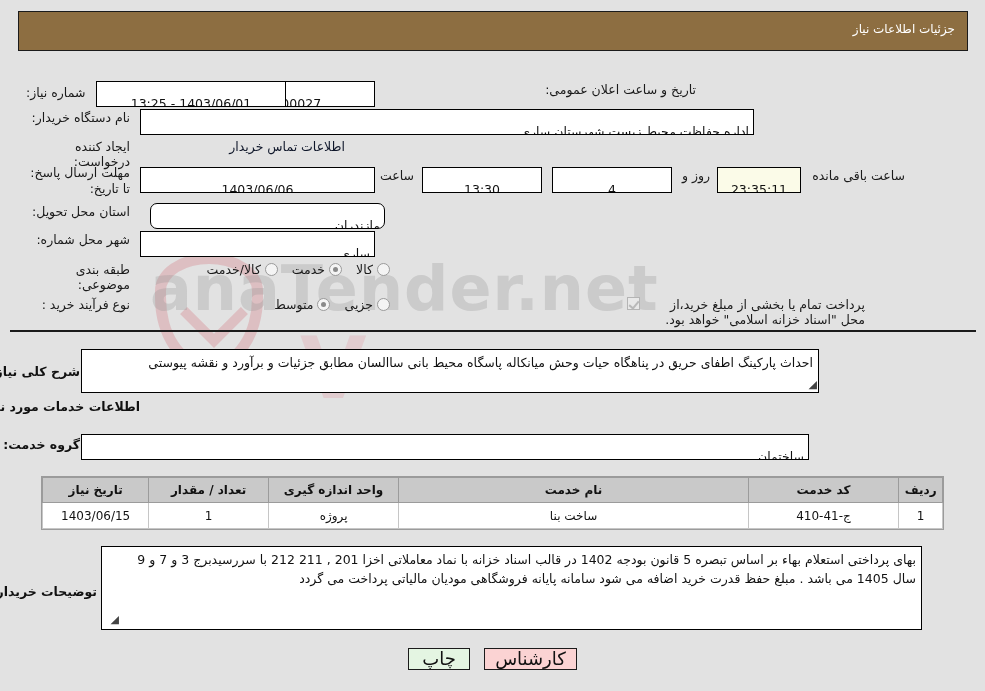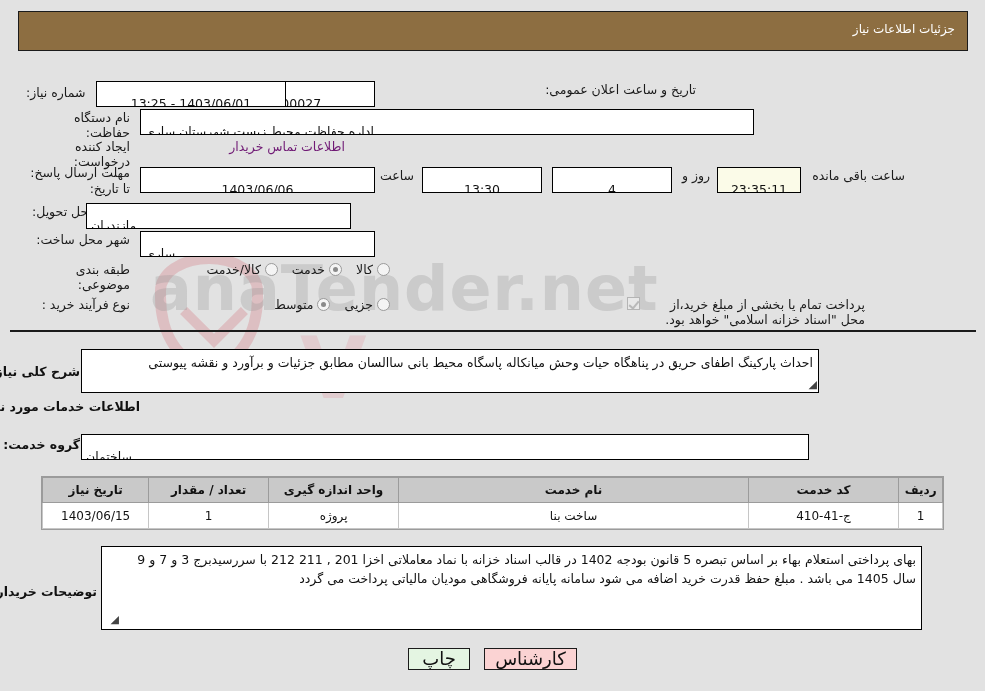--- a/index.html
+++ b/index.html
@@ -121,27 +121,27 @@
     line-height: 20px;
     font-size: 12.5px;
     color: #111111;
     box-sizing: border-box;
     padding: 12px 4px;
     overflow: hidden;
     text-overflow: clip;
     white-space: nowrap;
   }
   .fld.center { text-align: center; }
-  .fld.right  { text-align: left; }
+  .fld.right  { text-align: right; }
   .fld.cream  { background: #fbfbe8; }
 
   .sublabel { font-size: 12.5px; color: #1a1a1a; padding: 0 5px; }
 
   a.link {
-    color: #701a75;
+    color: #0f172a;
     font-size: 12.5px;
     text-decoration: none;
     cursor: pointer;
   }
 
   
   .radio {
     width: 13px;
     height: 13px;
     border-radius: 50%;
@@ -285,39 +285,39 @@
 
   <div class="row" style="right:855px; top:81px; z-index:2;">
     <div class="lbl" style="width:108px;">شماره نیاز:</div>
   </div>
   <div class="fld center" style="position:absolute; right:610px; top:81px; width:235px; z-index:2;">1103003306000027</div>
 
   <div class="lbl" style="position:absolute; right:289px; top:82px; width:170px; text-align:right; z-index:2;">تاریخ و ساعت اعلان عمومی:</div>
 
   <div class="fld center" style="position:absolute; left:96px; top:81px; width:190px; z-index:2;">1403/06/01 - 13:25</div>
 
-  <div class="lbl" style="position:absolute; right:855px; top:110px; width:108px; text-align:right; z-index:2;">نام دستگاه حفاظت:</div>
+  <div class="lbl" style="position:absolute; right:855px; top:110px; width:108px; text-align:right; z-index:2;">نام دستگاه خریدار:</div>
   <div class="fld right" style="position:absolute; right:231px; top:109px; width:614px; z-index:2;">اداره حفاظت محیط زیست شهرستان ساری</div>
 
   <div class="lbl" style="position:absolute; right:855px; top:139px; width:108px; text-align:right; z-index:2;">ایجاد کننده درخواست:</div>
   <a class="link" style="position:absolute; right:640px; top:139px; z-index:4;" href="#">اطلاعات تماس خریدار</a>
 
   <div class="lbl" style="position:absolute; right:855px; top:165px; width:110px; text-align:right; line-height:16px; z-index:2;">مهلت ارسال پاسخ: تا تاریخ:</div>
   <div class="fld center" style="position:absolute; right:610px; top:167px; width:235px; z-index:2;">1403/06/06</div>
   <div class="sublabel" style="position:absolute; right:566px; top:168px; z-index:2;">ساعت</div>
   <div class="fld center" style="position:absolute; right:443px; top:167px; width:120px; z-index:2;">13:30</div>
   <div class="fld center" style="position:absolute; right:313px; top:167px; width:120px; z-index:2;">4</div>
   <div class="sublabel" style="position:absolute; right:270px; top:168px; z-index:2;">روز و</div>
   <div class="fld center cream" style="position:absolute; right:184px; top:167px; width:84px; z-index:2;">23:35:11</div>
   <div class="sublabel" style="position:absolute; right:75px; top:168px; z-index:2;">ساعت باقی مانده</div>
 
   <div class="lbl" style="position:absolute; right:855px; top:204px; width:110px; text-align:right; z-index:2;">استان محل تحویل:</div>
-  <div class="fld right" style="position:absolute; right:634px; top:203px; width:265px; z-index:2;">مازندران</div>
-
-  <div class="lbl" style="position:absolute; right:855px; top:232px; width:110px; text-align:right; z-index:2;">شهر محل ساخت:</div>
+  <div class="fld right" style="position:absolute; right:600px; top:203px; width:235px; z-index:2;border-radius:7px;">مازندران</div>
+
+  <div class="lbl" style="position:absolute; right:855px; top:232px; width:110px; text-align:right; z-index:2;">شهر محل شماره:</div>
   <div class="fld right" style="position:absolute; right:610px; top:231px; width:235px; z-index:2;">ساری</div>
 
   <div class="lbl" style="position:absolute; right:855px; top:262px; width:110px; text-align:right; z-index:2;">طبقه بندی موضوعی:</div>
   <div class="radio-grp" style="position:absolute; right:595px; top:262px; z-index:2;">
     <span class="radio"></span>
     <span class="rtxt">کالا</span>
     <span class="radio on"></span>
     <span class="rtxt">خدمت</span>
     <span class="radio"></span>
     <span class="rtxt">کالا/خدمت</span>

